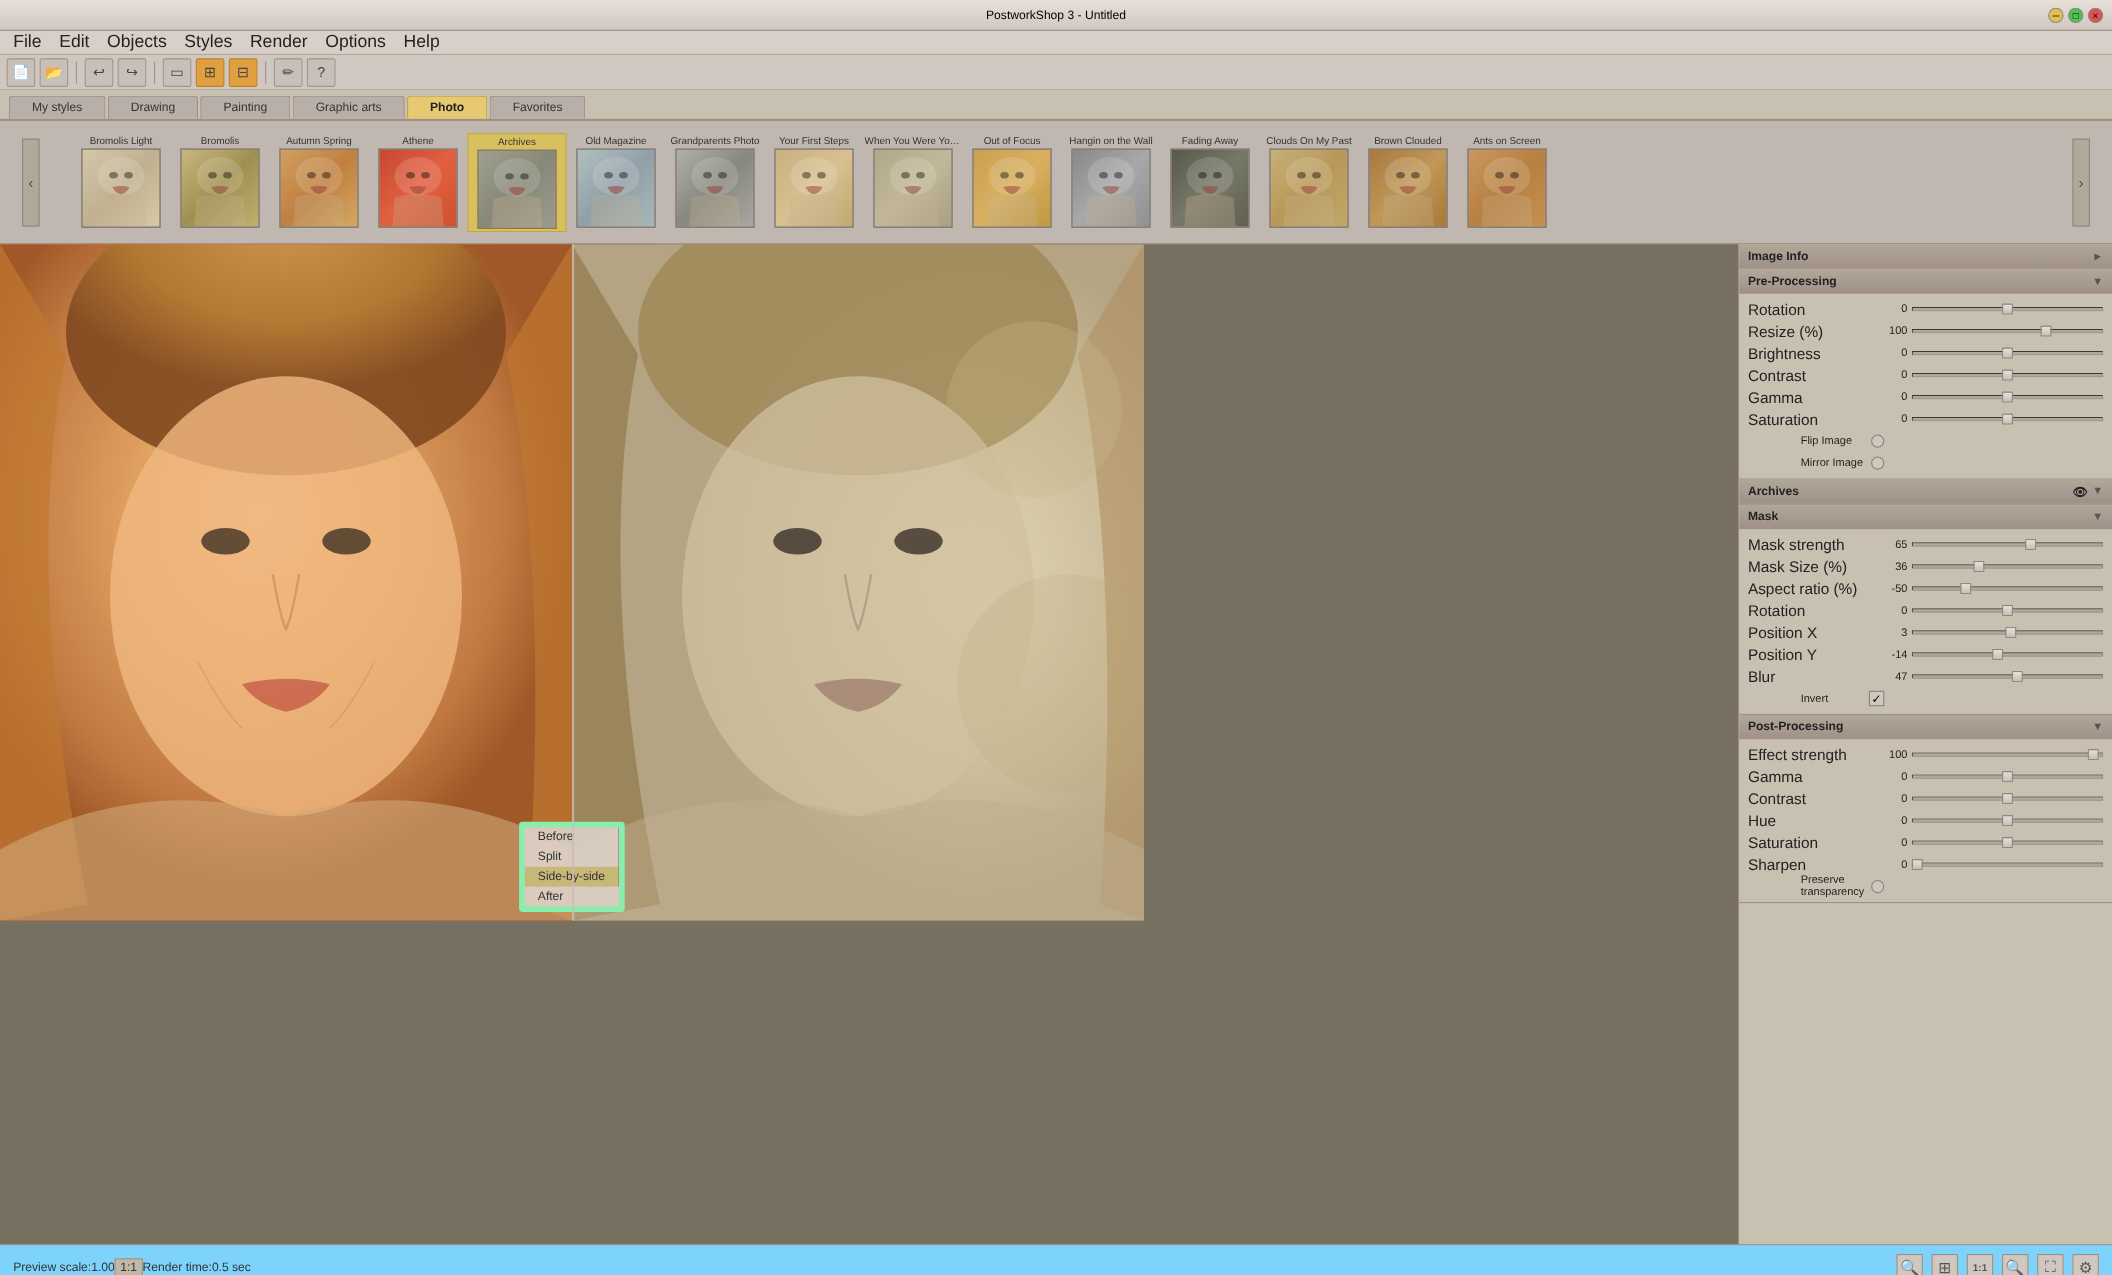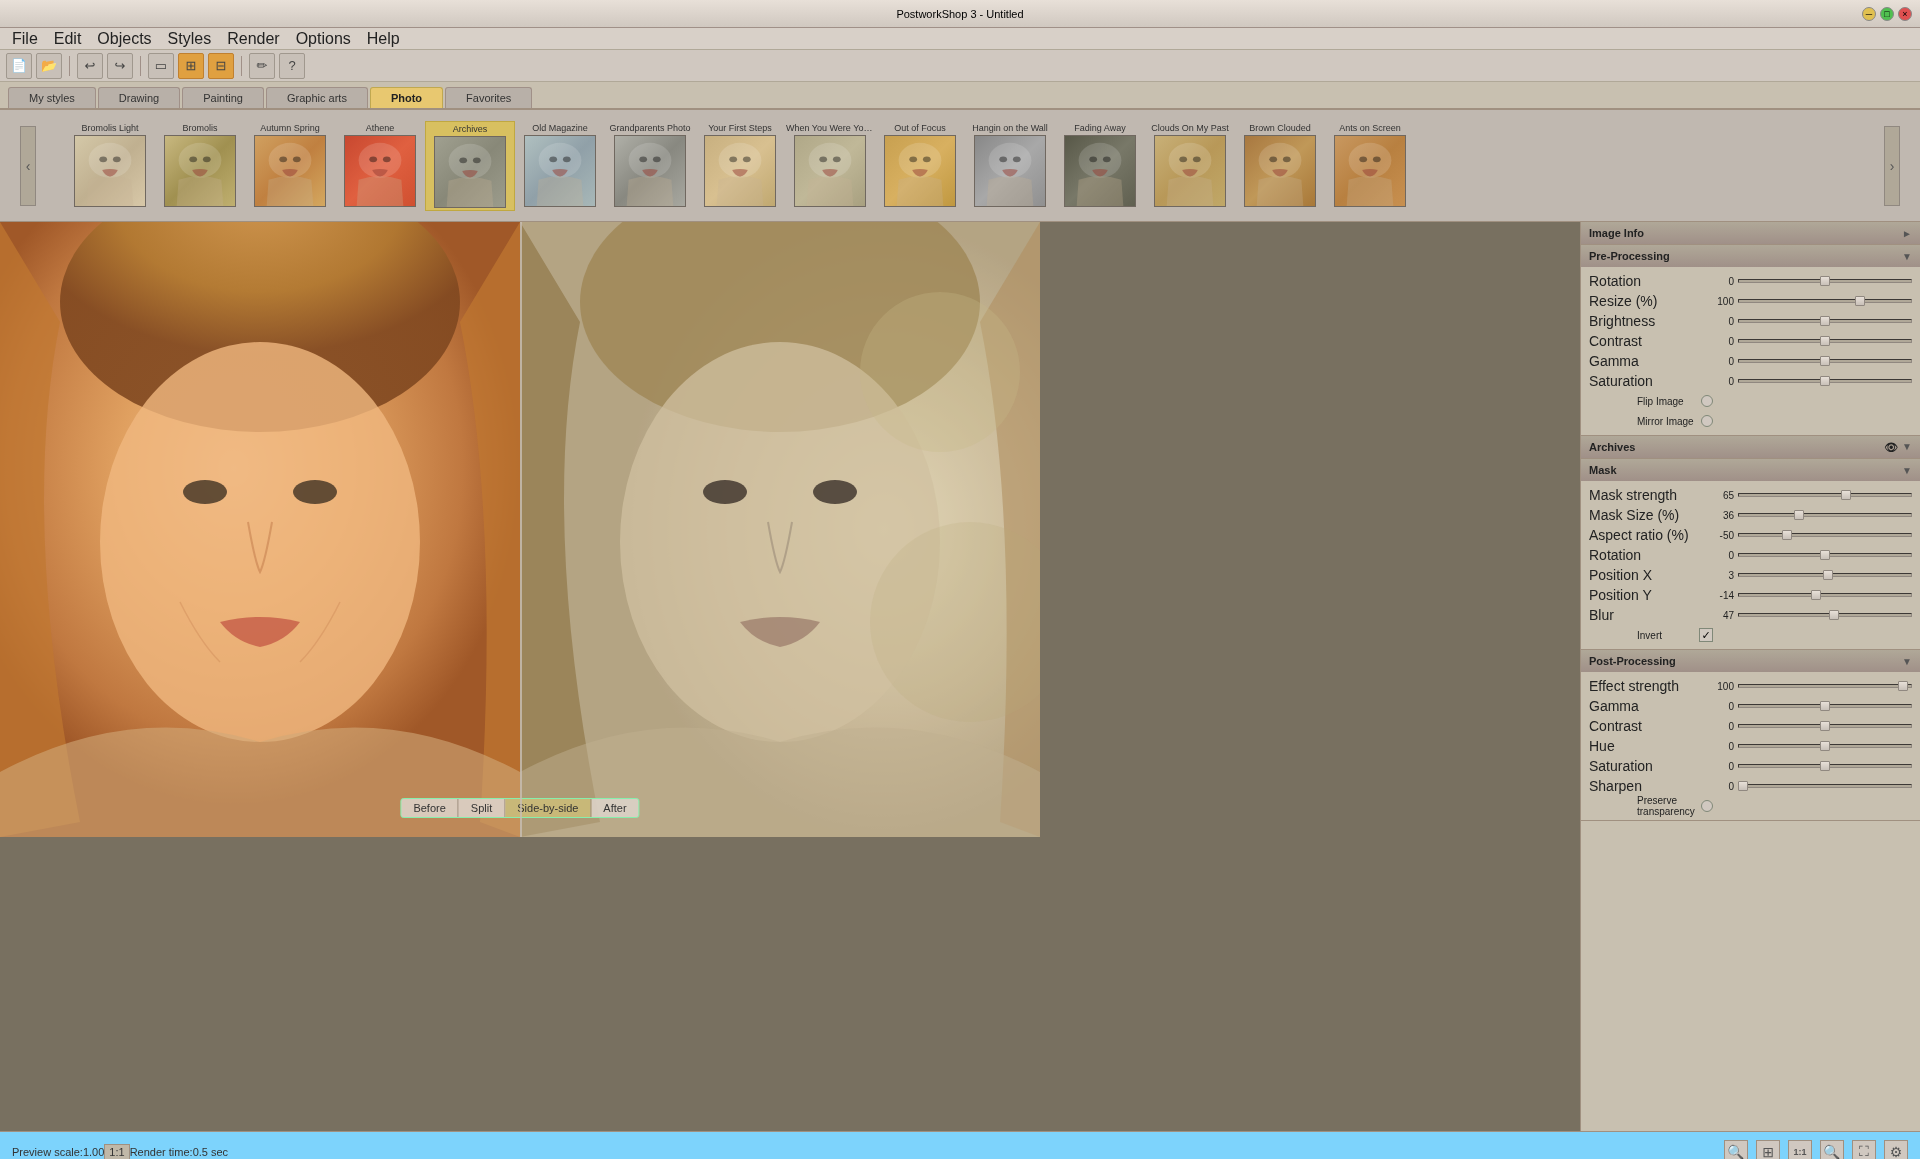--- a/index.html
+++ b/index.html
@@ -125,23 +125,24 @@
     
     #canvas-area {
       flex: 1;
       background: #787060;
       position: relative;
       overflow: hidden;
     }
 
     
     #view-controls {
-      position: absolute; bottom: 19px; left: 50%; transform: translateX(-50%);
-      display: flex; background: rgba(220,210,200,0.9); border: 1px solid #86efac; border-radius: 3px;
+      position: absolute; bottom: 8px; left: 50%; transform: translateX(-50%);
+      display: flex; background: rgba(220,210,200,0.9); border: 5px solid #86efac; border-radius: 3px;
       overflow: hidden;
+      flex-direction: column;
     }
     .view-btn {
       padding: 3px 12px; font-size: 11px; cursor: pointer; color: #333;
       border-right: 1px solid #a09080;
     }
     .view-btn:last-child { border-right: none; }
     .view-btn.active { background: #c8b878; }
 
     
     .split-line {

